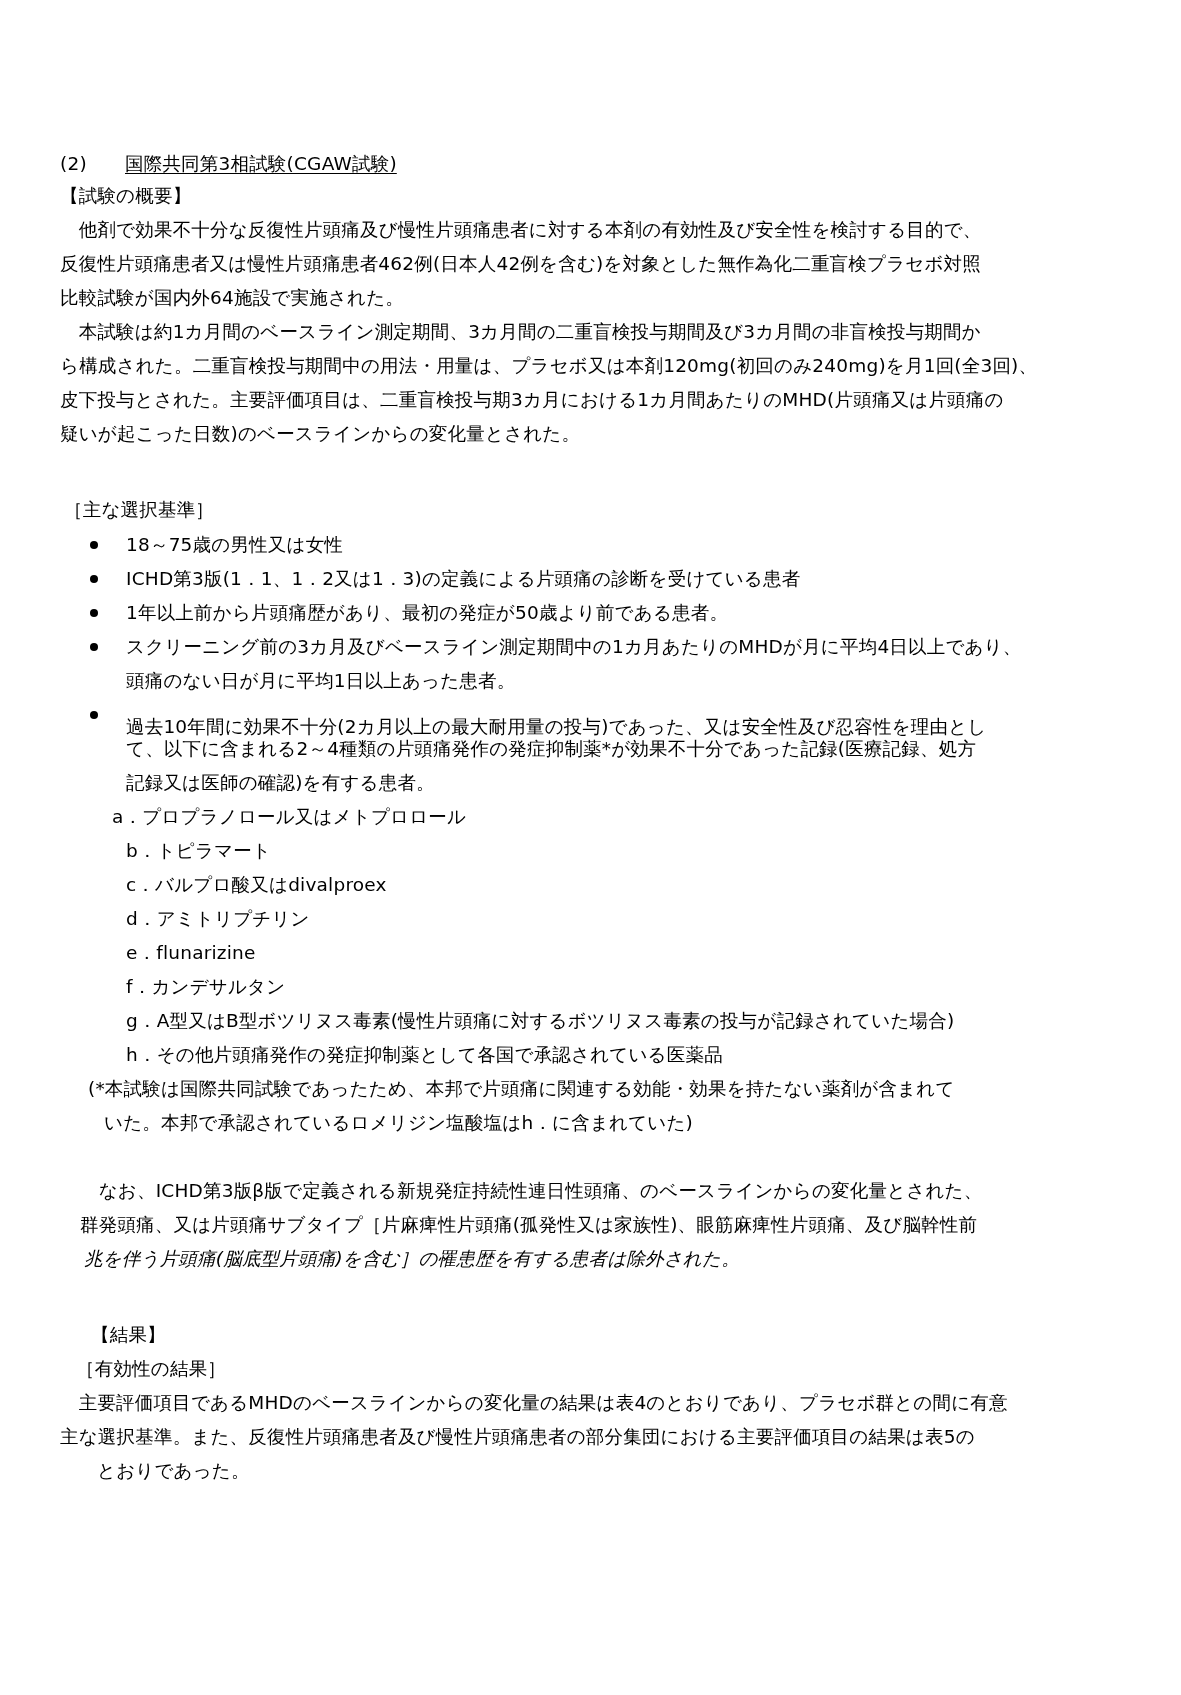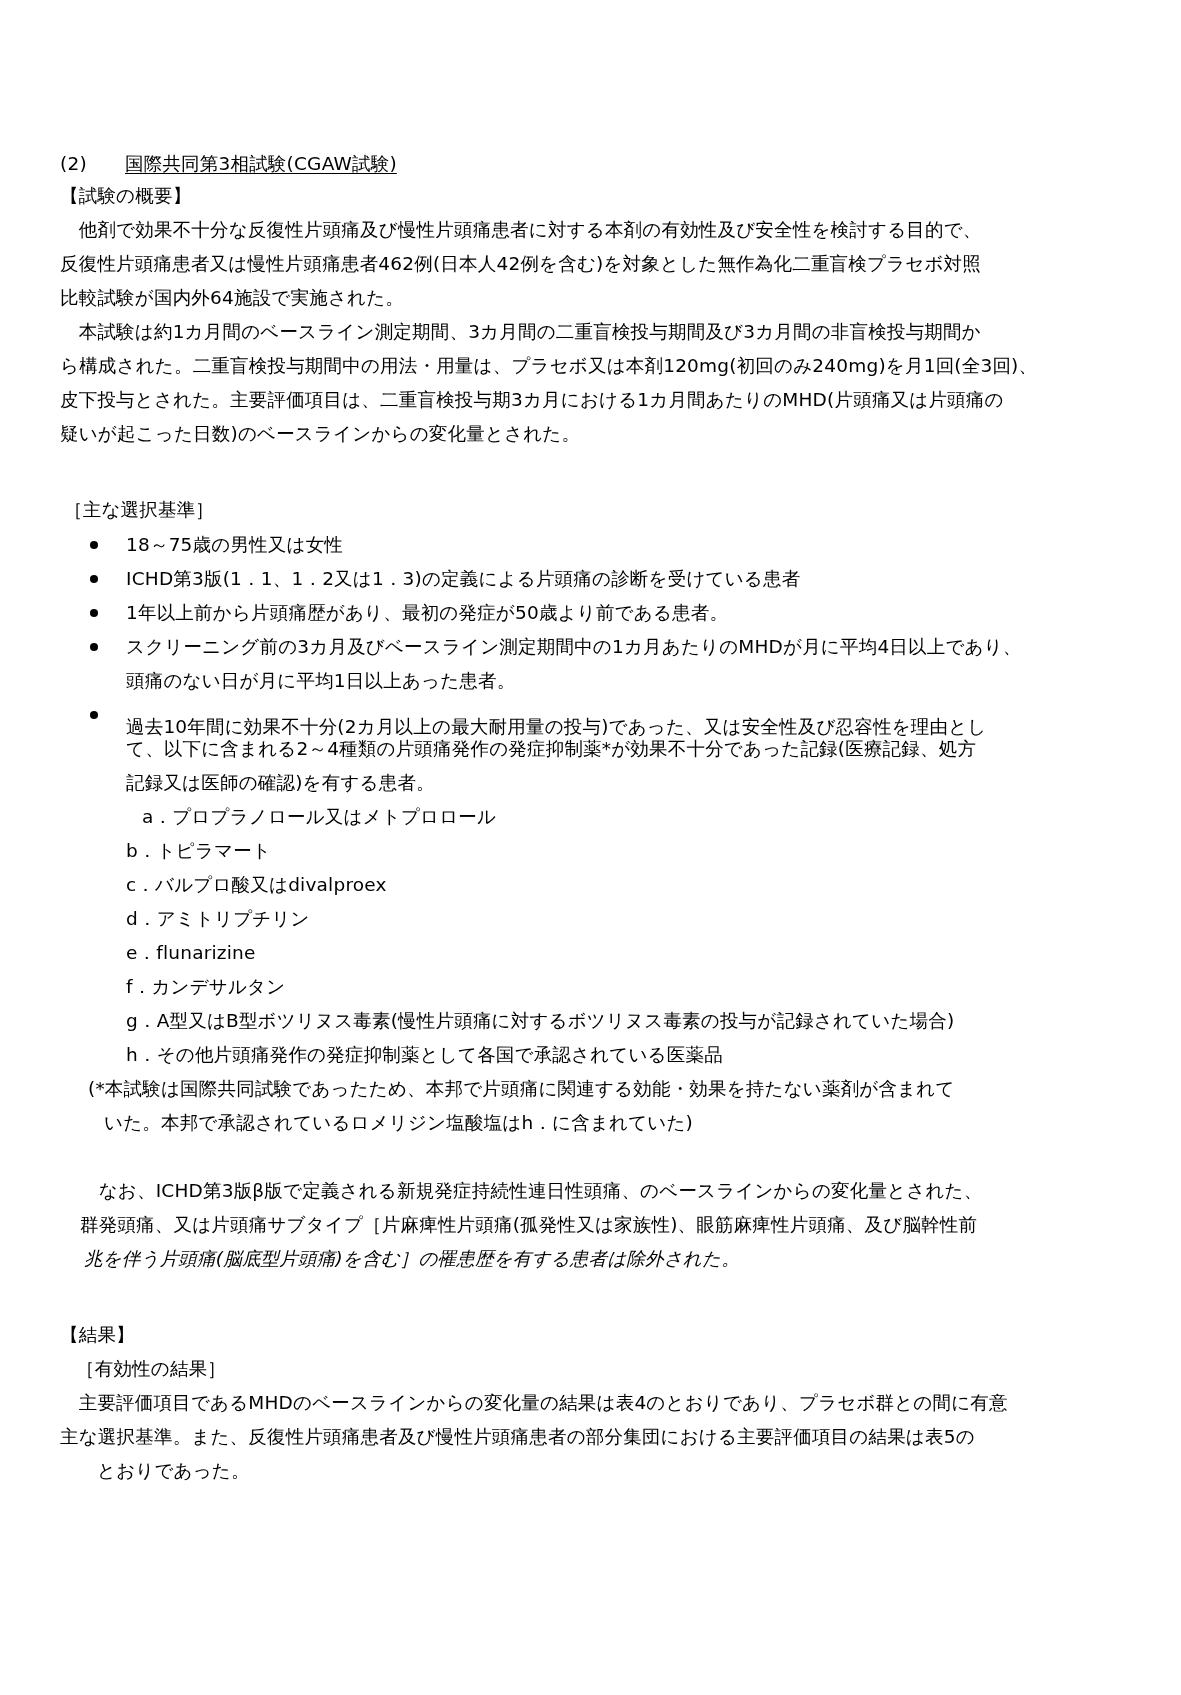--- a/index.html
+++ b/index.html
@@ -78,35 +78,35 @@
 
   <span class="bullet" style="top:490px;"></span>
   <div class="line" style="top:483px;left:66px;">スクリーニング前の3カ月及びベースライン測定期間中の1カ月あたりのMHDが月に平均4日以上であり、</div>
   <div class="line" style="top:517px;left:66px;">頭痛のない日が月に平均1日以上あった患者。</div>
 
   <span class="bullet" style="top:558px;"></span>
   <div class="line" style="top:551px;left:66px;margin-top:12px;">過去10年間に効果不十分(2カ月以上の最大耐用量の投与)であった、又は安全性及び忍容性を理由とし</div>
   <div class="line" style="top:585px;left:66px;">て、以下に含まれる2～4種類の片頭痛発作の発症抑制薬*が効果不十分であった記録(医療記録、処方</div>
   <div class="line" style="top:619px;left:66px;">記録又は医師の確認)を有する患者。</div>
 
-  <div class="line" style="top:653px;left:82px;text-align:right;">a．プロプラノロール又はメトプロロール</div>
+  <div class="line" style="top:653px;left:52px;text-align:right;">a．プロプラノロール又はメトプロロール</div>
   <div class="line" style="top:687px;left:66px;">b．トピラマート</div>
   <div class="line" style="top:721px;left:66px;">c．バルプロ酸又はdivalproex</div>
   <div class="line" style="top:755px;left:66px;">d．アミトリプチリン</div>
   <div class="line" style="top:789px;left:66px;">e．flunarizine</div>
   <div class="line" style="top:823px;left:66px;">f．カンデサルタン</div>
   <div class="line" style="top:857px;left:66px;">g．A型又はB型ボツリヌス毒素(慢性片頭痛に対するボツリヌス毒素の投与が記録されていた場合)</div>
   <div class="line" style="top:891px;left:66px;">h．その他片頭痛発作の発症抑制薬として各国で承認されている医薬品</div>
 
   <div class="line" style="top:925px;left:28px;">(*本試験は国際共同試験であったため、本邦で片頭痛に関連する効能・効果を持たない薬剤が含まれて</div>
   <div class="line" style="top:959px;left:44px;">いた。本邦で承認されているロメリジン塩酸塩はh．に含まれていた)</div>
 
   <div class="line" style="top:1027px;left:20px;">　なお、ICHD第3版β版で定義される新規発症持続性連日性頭痛、のベースラインからの変化量とされた、</div>
   <div class="line" style="top:1061px;left:20px;">群発頭痛、又は片頭痛サブタイプ［片麻痺性片頭痛(孤発性又は家族性)、眼筋麻痺性片頭痛、及び脳幹性前</div>
   <div class="line" style="top:1095px;left:24px;font-style:italic;">兆を伴う片頭痛(脳底型片頭痛)を含む］の罹患歴を有する患者は除外された。</div>
 
-  <div class="line" style="top:1171px;">【結果】</div>
+  <div class="line" style="top:1171px;margin-left:31px;">【結果】</div>
   <div class="line" style="top:1205px;left:16px;">［有効性の結果］</div>
   <div class="line" style="top:1239px;">　主要評価項目であるMHDのベースラインからの変化量の結果は表4のとおりであり、プラセボ群との間に有意</div>
   <div class="line" style="top:1273px;">主な選択基準。また、反復性片頭痛患者及び慢性片頭痛患者の部分集団における主要評価項目の結果は表5の</div>
   <div class="line" style="top:1307px;margin-left:37px;">とおりであった。</div>
 
 </div>
 
 </body></html>

